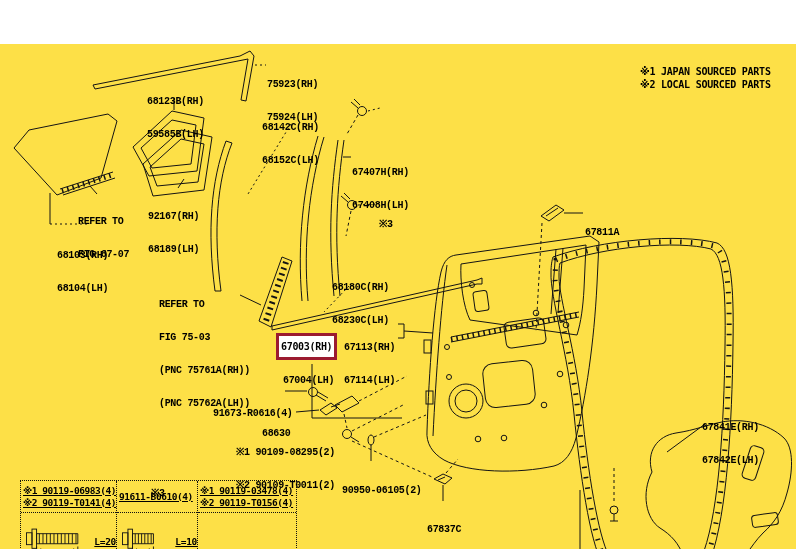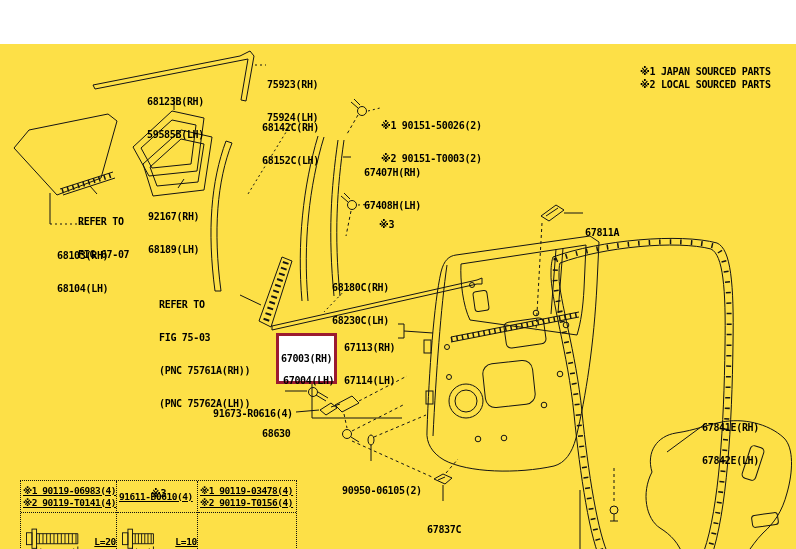--- a/index.html
+++ b/index.html
@@ -1,26 +1,26 @@
 <!DOCTYPE html>
 <html><head>
 <meta charset="utf-8">
 <style>
   html,body{margin:0;padding:0;background:#fff;}
   .canvas{position:relative;width:796px;height:549px;background:#fde047;overflow:hidden;
           font-family:"DejaVu Sans Mono","DejaVu Sans",monospace;color:#000;margin-top:44px;}
   svg.art{position:absolute;left:0;top:0;}
   .lbl{position:absolute;font-size:10px;font-weight:bold;letter-spacing:-0.32px;
-       line-height:11px;white-space:pre;}
+       line-height:11px;white-space:pre;font-family:Liberation Mono, monospace;}
   .lbl span{display:block;}
   .legend{position:absolute;left:640px;top:21px;font-size:10px;font-weight:bold;
           letter-spacing:-0.25px;line-height:13px;}
   .legend span{display:block;}
   .highlight{position:absolute;left:276px;top:289px;border:3px solid #0ea5e9;
-             padding:16px 2px;font-size:10px;font-weight:bold;letter-spacing:-0.32px;
+             padding:4px 2px;font-size:10px;font-weight:bold;letter-spacing:-0.32px;
              line-height:13px;background:#fff;}
   .figno{position:absolute;left:744px;top:533px;font-size:14px;letter-spacing:0;
          color:#4d4d4d;font-weight:bold;}
   .ftable{position:absolute;left:20px;top:436px;width:277px;height:90px;
           border:1px dotted #111;display:flex;box-sizing:border-box;text-decoration:underline;}
   .fcell{display:flex;flex-direction:column;border-right:1px dotted #111;box-sizing:border-box;}
   .fcell:last-child{border-right:none;}
   .fcell .pns{height:29px;border-bottom:1px dotted #111;display:flex;flex-direction:column;
               justify-content:center;padding:1px 2px;font-size:9.5px;font-weight:bold;
               letter-spacing:-0.45px;line-height:12px;white-space:pre;}
@@ -182,26 +182,22 @@
   <div class="lbl" style="left:147px;top:30px">
     <span>68123B(RH)</span>
     <span>59585B(LH)</span>
   </div>
 
   <div class="lbl" style="left:262px;top:56px">
     <span>68142C(RH)</span>
     <span>68152C(LH)</span>
   </div>
 
-  <div class="lbl" style="left:381px;top:54px">
-    <span>※1 90151-50026(2)</span>
-    <span>※2 90151-T0003(2)</span>
-  </div>
-
-  <div class="lbl" style="left:364px;top:101px">
+
+  <div class="lbl" style="left:352px;top:101px">
     <span>67407H(RH)</span>
     <span>67408H(LH)</span>
   </div>
 
   <div class="lbl" style="left:78px;top:150px">
     <span>REFER TO</span>
     <span>FIG 67-07</span>
   </div>
 
   <div class="lbl" style="left:148px;top:145px">
@@ -247,20 +243,24 @@
   </div>
 
   <div class="lbl" style="left:213px;top:342px">
     <span>91673-R0616(4)</span>
   </div>
 
   <div class="lbl" style="left:262px;top:362px">
     <span>68630</span>
   </div>
 
+  <div class="lbl" style="left:236px;top:381px">
+    <span>※1 90109-08295(2)</span>
+    <span>※2 90109-T0011(2)</span>
+  </div>
 
   <div class="lbl" style="left:342px;top:419px">
     <span>90950-06105(2)</span>
   </div>
 
   <div class="lbl" style="left:427px;top:458px">
     <span>67837C</span>
   </div>
 
   <div class="lbl" style="left:702px;top:356px">

